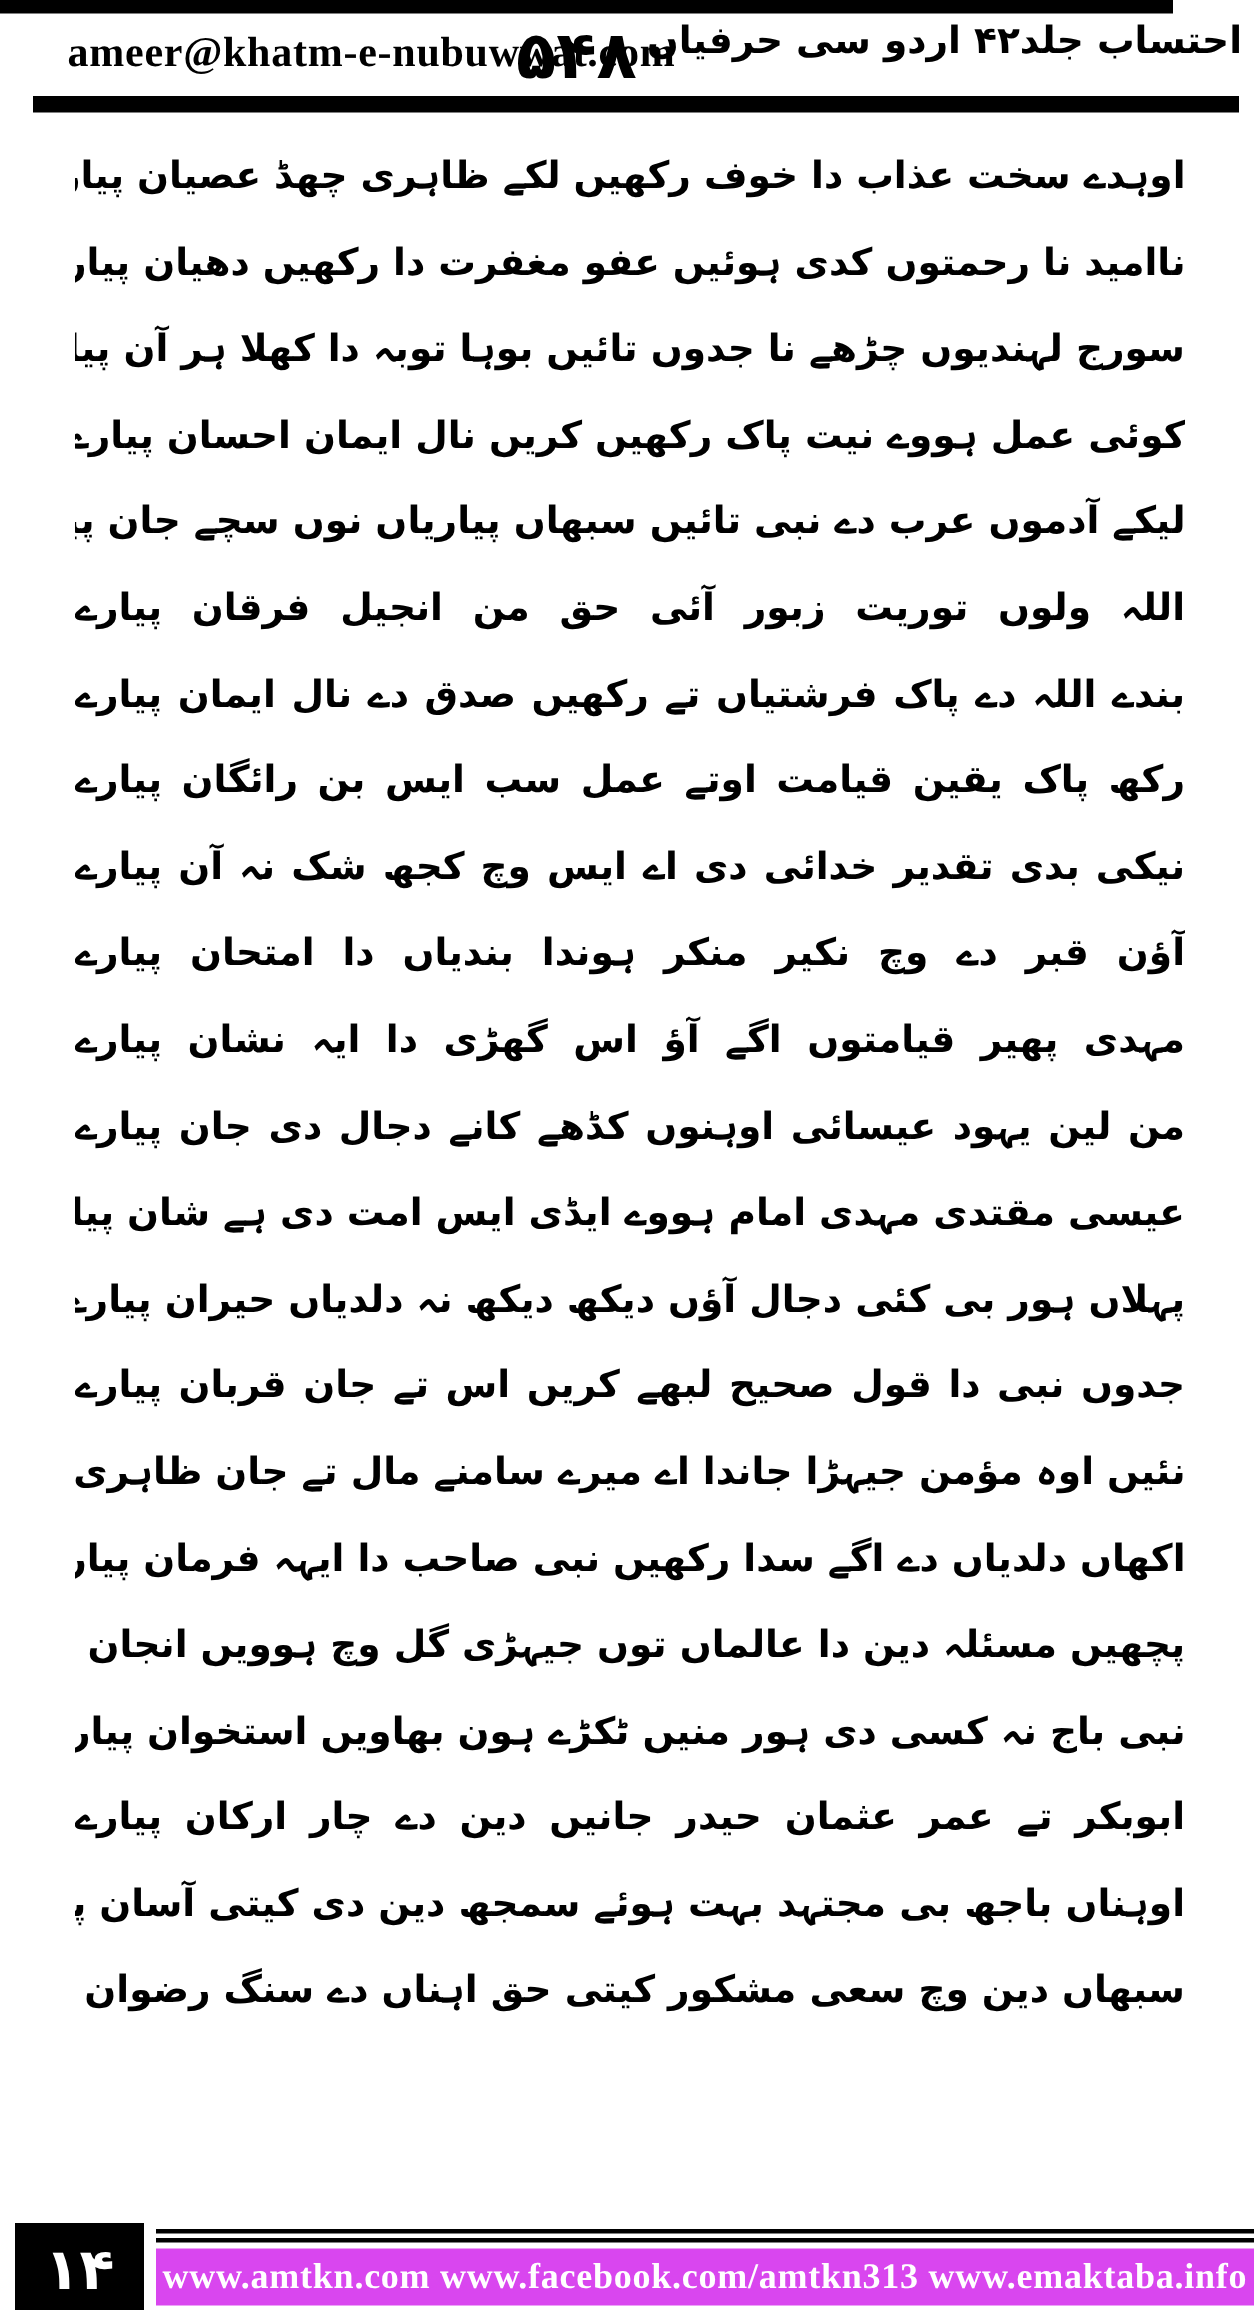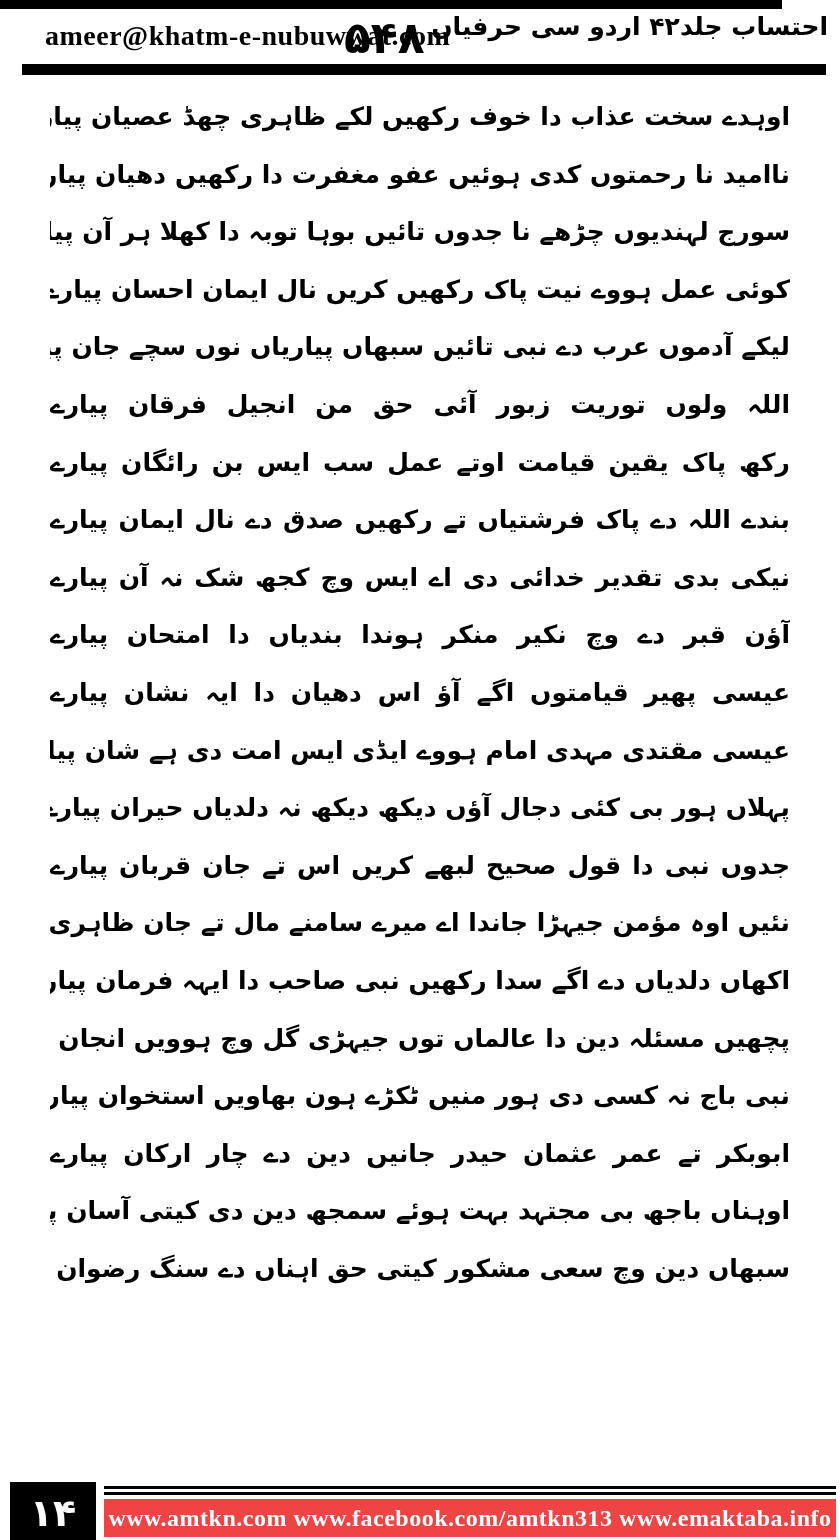--- a/index.html
+++ b/index.html
@@ -88,21 +88,21 @@
   .footer-rule-2 {
     position: absolute;
     left: 104px; top: 1492px;
     width: 732px; height: 3px;
     background: #000;
   }
   .footer-urlbar {
     position: absolute;
     left: 104px; top: 1499px;
     width: 732px; height: 38px;
-    background: #ef4444;
+    background: #d946ef;
     color: #fff;
     display: flex;
     align-items: center;
     justify-content: center;
     font-family: "Liberation Serif", serif;
     font-weight: bold;
     font-size: 24px;
     letter-spacing: 0.5px;
     white-space: nowrap;
   }
@@ -122,25 +122,26 @@
 
   <div class="header-rule"></div>
 
   <div class="poem">
     <div class="poem-line" dir="rtl">اوہدے سخت عذاب دا خوف رکھیں لکے ظاہری چھڈ عصیان پیارے</div>
     <div class="poem-line" dir="rtl">ناامید نا رحمتوں کدی ہوئیں عفو مغفرت دا رکھیں دھیان پیارے</div>
     <div class="poem-line" dir="rtl">سورج لہندیوں چڑھے نا جدوں تائیں بوہا توبہ دا کھلا ہر آن پیارے</div>
     <div class="poem-line" dir="rtl">کوئی عمل ہووے نیت پاک رکھیں کریں نال ایمان احسان پیارے</div>
     <div class="poem-line" dir="rtl">لیکے آدموں عرب دے نبی تائیں سبھاں پیاریاں نوں سچے جان پیارے</div>
     <div class="poem-line" dir="rtl">اللہ ولوں توریت زبور آئی حق من انجیل فرقان پیارے</div>
+    <div class="poem-line" dir="rtl">بندے اللہ دے پاک فرشتیاں تے رکھیں صدق دے نال ایمان پیارے</div>
     <div class="poem-line" dir="rtl">رکھ پاک یقین قیامت اوتے عمل سب ایس بن رائگان پیارے</div>
-    <div class="poem-line" dir="rtl">بندے اللہ دے پاک فرشتیاں تے رکھیں صدق دے نال ایمان پیارے</div>
     <div class="poem-line" dir="rtl">نیکی بدی تقدیر خدائی دی اے ایس وچ کجھ شک نہ آن پیارے</div>
     <div class="poem-line" dir="rtl">آؤن قبر دے وچ نکیر منکر ہوندا بندیاں دا امتحان پیارے</div>
-    <div class="poem-line" dir="rtl">عیسی پھیر قیامتوں اگے آؤ اس دھیان دا ایہ نشان پیارے</div>
+    <div class="poem-line" dir="rtl">مہدی پھیر قیامتوں اگے آؤ اس گھڑی دا ایہ نشان پیارے</div>
+    <div class="poem-line" dir="rtl">من لین یہود عیسائی اوہنوں کڈھے کانے دجال دی جان پیارے</div>
     <div class="poem-line" dir="rtl">عیسی مقتدی مہدی امام ہووے ایڈی ایس امت دی ہے شان پیارے</div>
     <div class="poem-line" dir="rtl">پہلاں ہور بی کئی دجال آؤں دیکھ دیکھ نہ دلدیاں حیران پیارے</div>
     <div class="poem-line" dir="rtl">جدوں نبی دا قول صحیح لبھے کریں اس تے جان قربان پیارے</div>
     <div class="poem-line" dir="rtl">نئیں اوہ مؤمن جیہڑا جاندا اے میرے سامنے مال تے جان ظاہری</div>
     <div class="poem-line" dir="rtl">اکھاں دلدیاں دے اگے سدا رکھیں نبی صاحب دا ایہہ فرمان پیارے</div>
     <div class="poem-line" dir="rtl">پچھیں مسئلہ دین دا عالماں توں جیہڑی گل وچ ہوویں انجان پیارے</div>
     <div class="poem-line" dir="rtl">نبی باج نہ کسی دی ہور منیں ٹکڑے ہون بھاویں استخوان پیارے</div>
     <div class="poem-line" dir="rtl">ابوبکر تے عمر عثمان حیدر جانیں دین دے چار ارکان پیارے</div>
     <div class="poem-line" dir="rtl">اوہناں باجھ بی مجتہد بہت ہوئے سمجھ دین دی کیتی آسان پیارے</div>
     <div class="poem-line" dir="rtl">سبھاں دین وچ سعی مشکور کیتی حق اہناں دے سنگ رضوان پیارے</div>

